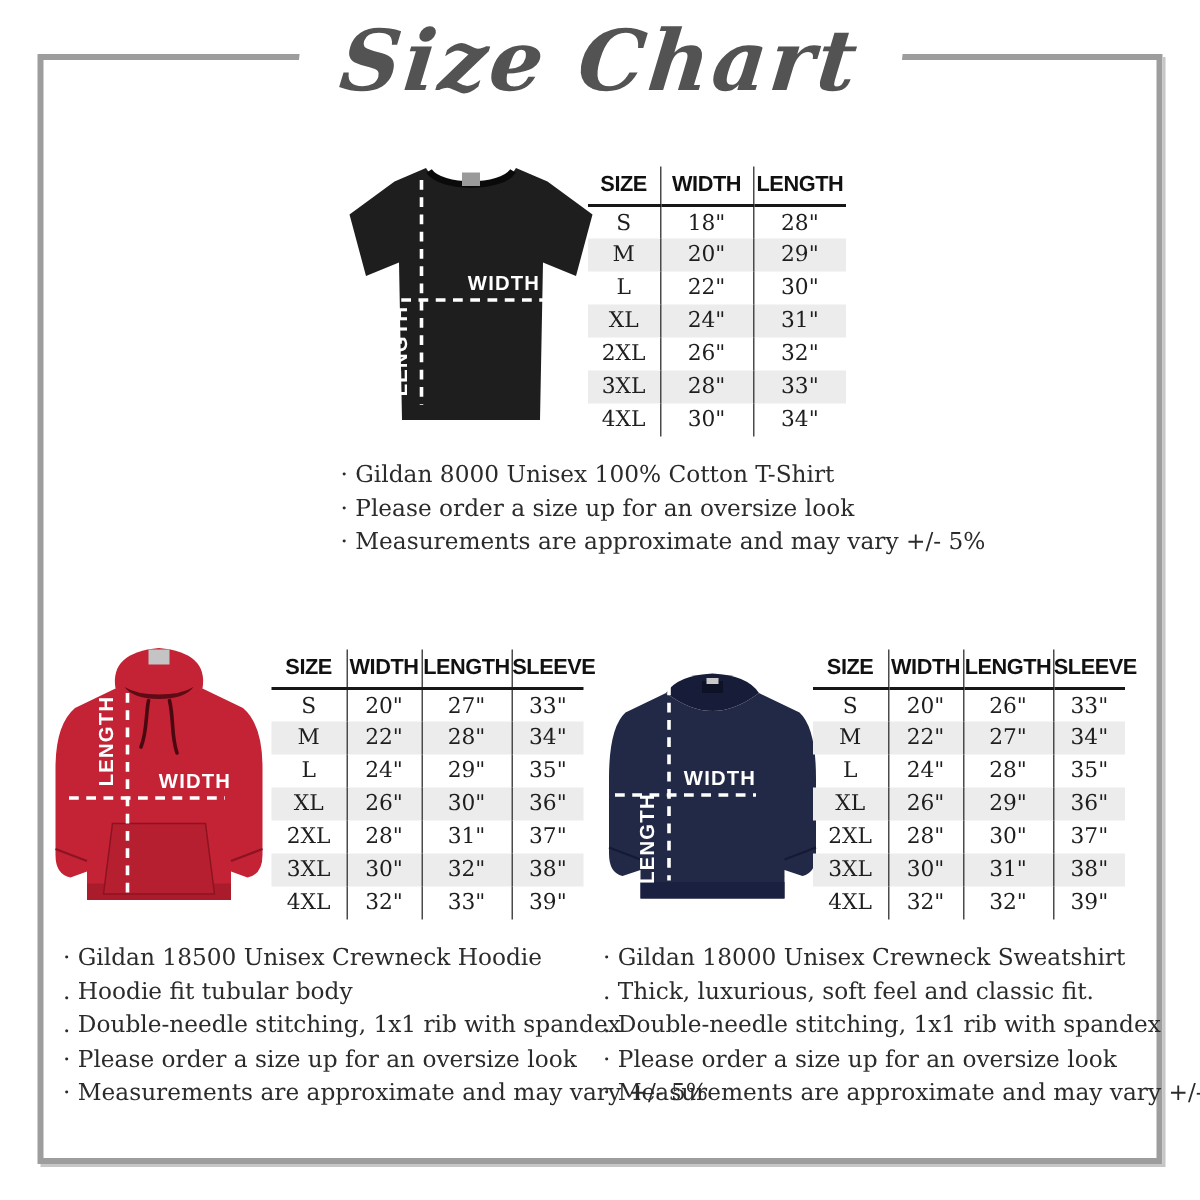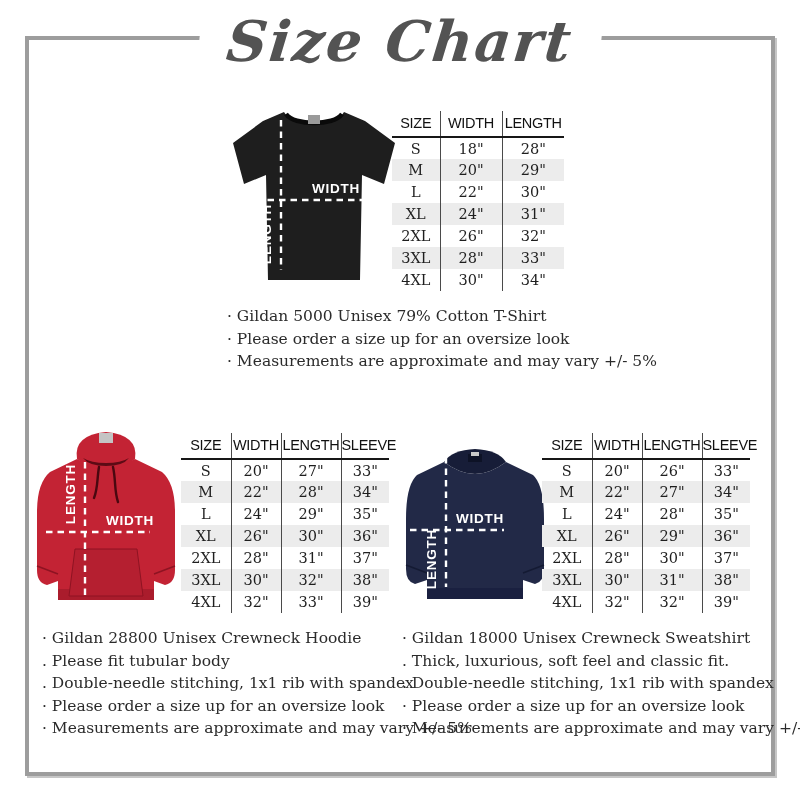--- a/index.html
+++ b/index.html
@@ -30,21 +30,21 @@
     font-family: "Liberation Sans", sans-serif; font-weight: 700; font-size: 13.5px;
     fill: #ffffff; letter-spacing: 0.8px;
   }
 
   
   .size-table { position: absolute; border-collapse: collapse; table-layout: fixed; z-index: 1; }
   .tbl-tshirt     { left: 392px; top: 111px; width: 172px; }
   .tbl-hoodie     { left: 181px; top: 433px; width: 208px; }
   .tbl-sweatshirt { left: 542px; top: 433px; width: 208px; }
   .size-table th {
-    font-family: "Liberation Sans", sans-serif; font-weight: 400; font-size: 14.5px;
+    font-family: "Liberation Sans", sans-serif; font-weight: 700; font-size: 14.5px;
     letter-spacing: -0.3px; color: #111; text-align: center;
     padding: 4px 0 5px; border-bottom: 2.5px solid #171717;
   }
   .size-table td {
     font-family: "DejaVu Serif", serif; font-size: 14.5px; color: #1e1e1e;
     text-align: center; height: 22px; padding: 0;
   }
   .size-table tr > *:not(:first-child) { border-left: 1.5px solid #4a4a4a; }
   .size-table tbody tr:nth-child(even) { background: #ececec; }
   .t3 th:nth-child(1) { width: 48px; } .t3 th:nth-child(2) { width: 62px; } .t3 th:nth-child(3) { width: 62px; }
@@ -122,21 +122,21 @@
         </tr>
         <tr>
           <td>4XL</td>
           <td>30"</td>
           <td>34"</td>
         </tr>
       </tbody>
     </table>
 
   <div class="bullets b-tshirt">
-      <div>· Gildan 5000 Unisex 79% Cotton T-Shirt</div>
+      <div>· Gildan 8000 Unisex 100% Cotton T-Shirt</div>
       <div>· Please order a size up for an oversize look</div>
       <div>· Measurements are approximate and may vary +/- 5%</div>
     </div>
 
   <div class="diagram d-hoodie">
     <svg width="152" height="190" viewBox="0 0 152 190">
       <g fill="#c32334">
         <path d="M47,33 L20,46 Q7,57 7,86 L7,144 Q7,157 17,159 L28,155 L28,174 L124,174 L124,155 L135,159 Q145,157 145,144 L145,86 Q145,57 132,46 L105,33 Q76,48 47,33 Z"></path>
         <path d="M47,33 Q43,9 76,6 Q109,9 105,33 Q91,44 76,44 Q61,44 47,33 Z"></path>
       </g>
@@ -202,22 +202,22 @@
         <tr>
           <td>4XL</td>
           <td>32"</td>
           <td>33"</td>
           <td>39"</td>
         </tr>
       </tbody>
     </table>
 
   <div class="bullets b-hoodie">
-      <div>· Gildan 28800 Unisex Crewneck Hoodie</div>
-      <div>. Please fit tubular body</div>
+      <div>· Gildan 18500 Unisex Crewneck Hoodie</div>
+      <div>. Hoodie fit tubular body</div>
       <div>. Double-needle stitching, 1x1 rib with spandex</div>
       <div>· Please order a size up for an oversize look</div>
       <div>· Measurements are approximate and may vary +/- 5%</div>
     </div>
 
   <div class="diagram d-sweatshirt">
     <svg width="150" height="187" viewBox="0 0 150 187">
       <g fill="#222947">
         <path d="M44,33 L17,46 Q6,56 6,90 L6,140 Q6,153 15,155 L27,151 L27,170 L123,170 L123,151 L135,155 Q144,153 144,140 L144,90 Q144,56 133,46 L106,33 Q90,45 75,45 Q60,45 44,33 Z"></path>
       </g>

